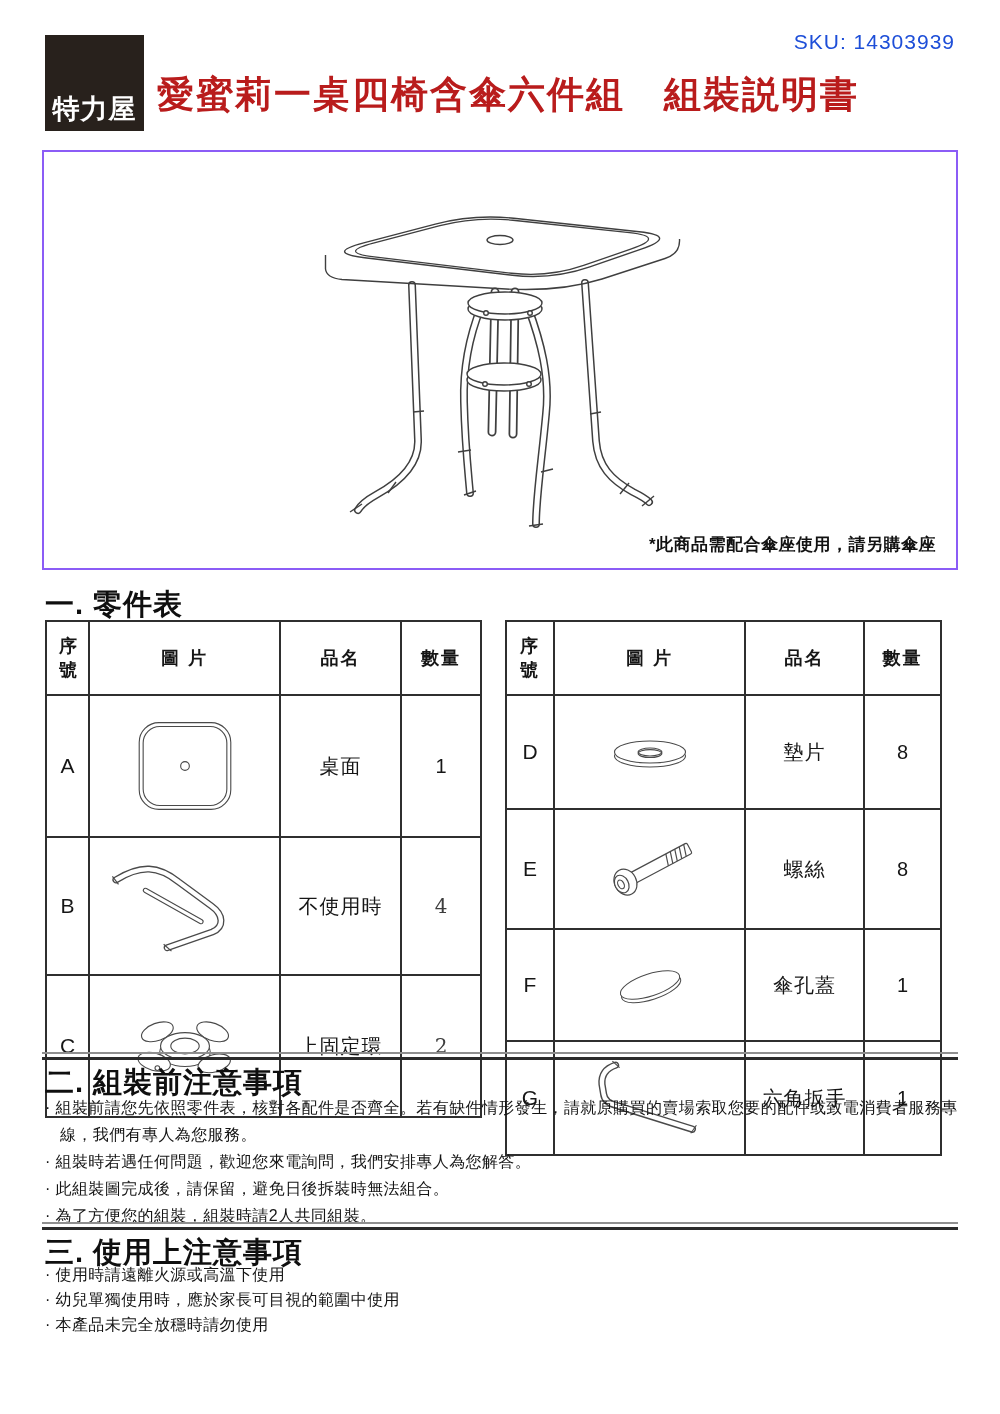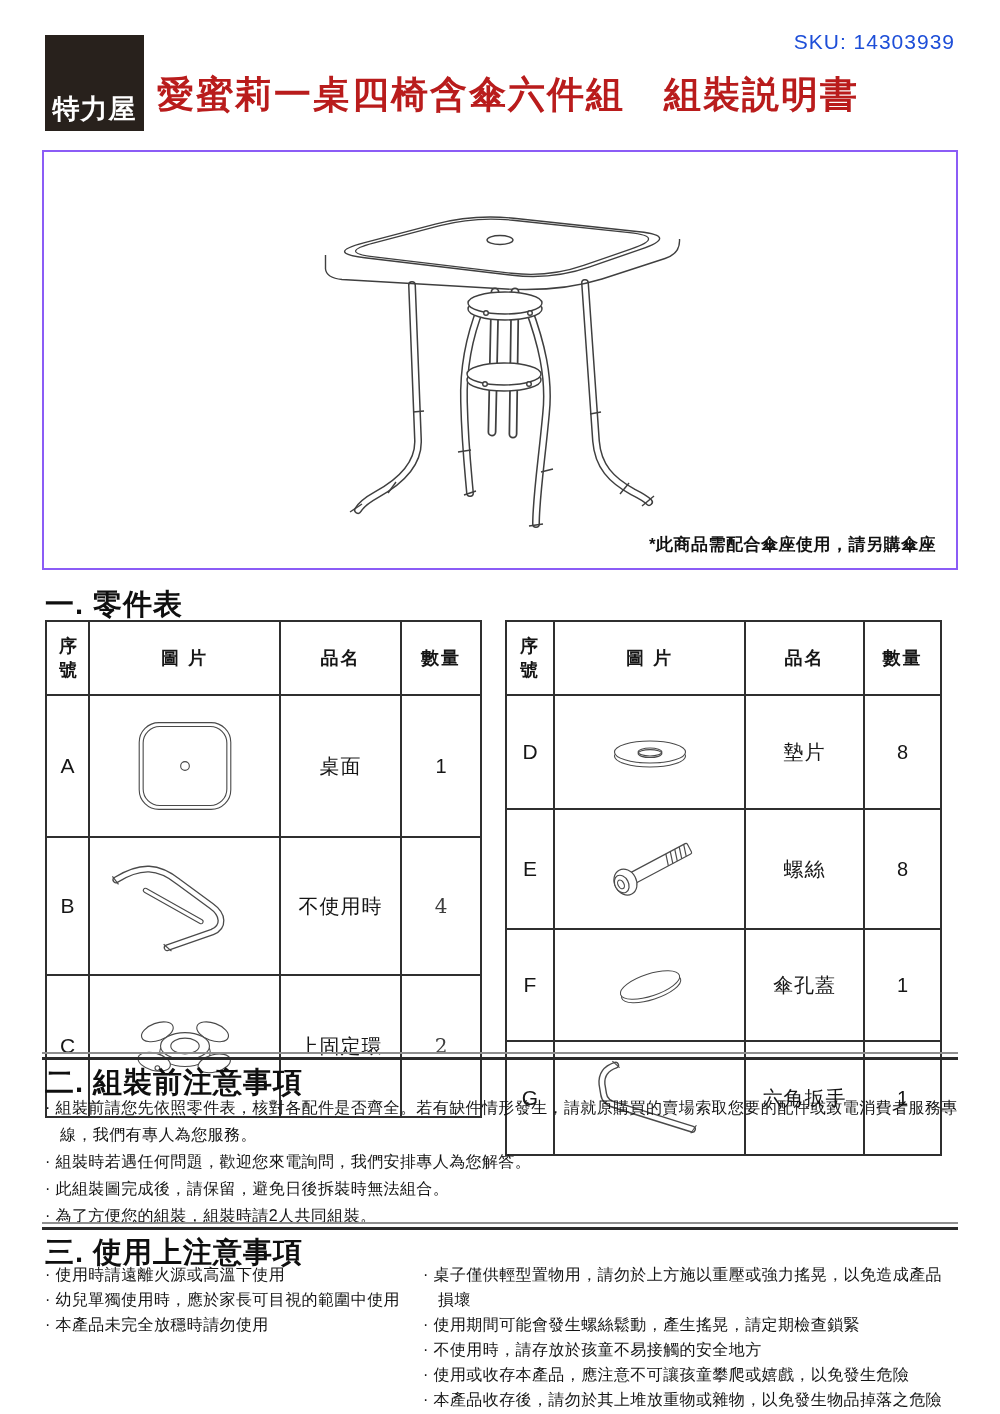--- a/index.html
+++ b/index.html
@@ -297,21 +297,14 @@
     <li>· 為了方便您的組裝，組裝時請2人共同組裝。</li>
   </ul>
 
   <div id="rule2" class="rule"></div>
   <div class="sec-title" style="top:1233px;">三. 使用上注意事項</div>
   <ul id="use-left" class="blist">
     <li>· 使用時請遠離火源或高溫下使用</li>
     <li>· 幼兒單獨使用時，應於家長可目視的範圍中使用</li>
     <li>· 本產品未完全放穩時請勿使用</li>
   </ul>
-  <ul id="use-right" class="blist">
-    <li>· 桌子僅供輕型置物用，請勿於上方施以重壓或強力搖晃，以免造成產品損壞</li>
-    <li>· 使用期間可能會發生螺絲鬆動，產生搖晃，請定期檢查鎖緊</li>
-    <li>· 不使用時，請存放於孩童不易接觸的安全地方</li>
-    <li>· 使用或收存本產品，應注意不可讓孩童攀爬或嬉戲，以免發生危險</li>
-    <li>· 本產品收存後，請勿於其上堆放重物或雜物，以免發生物品掉落之危險</li>
-  </ul>
 
 </div>
 
 </body></html>

